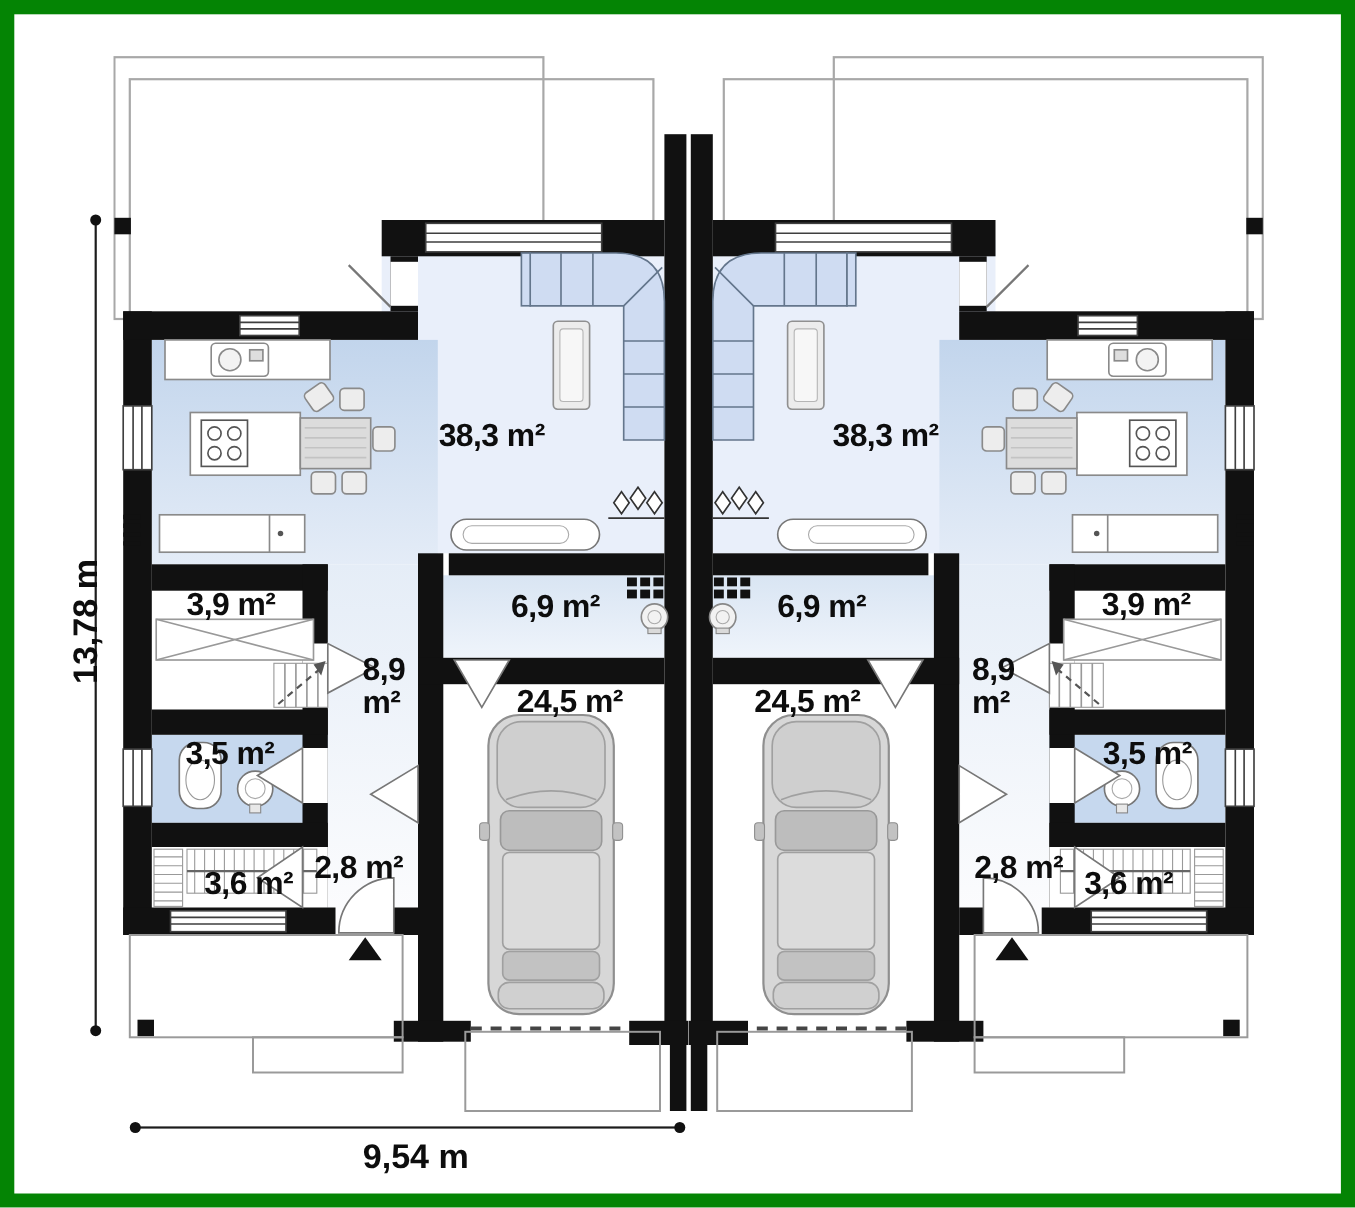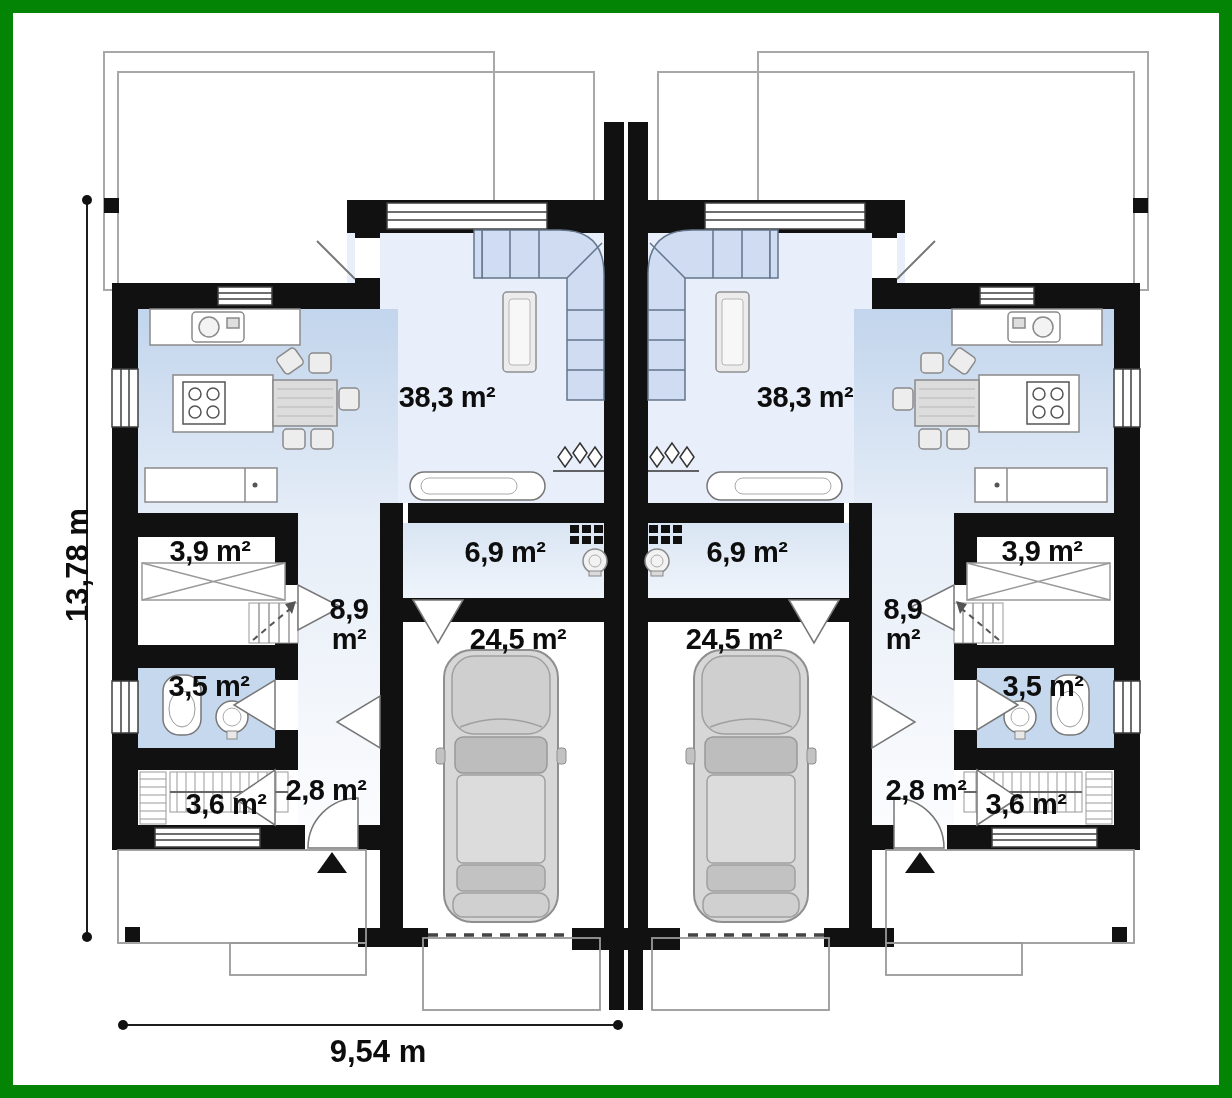--- a/index.html
+++ b/index.html
@@ -6,21 +6,21 @@
   .stage{position:relative;width:1232px;height:1098px;background:#ffffff;overflow:hidden;
          font-family:"Liberation Sans",sans-serif;}
   .frame{position:absolute;inset:0;border:13px solid #048404;pointer-events:none;z-index:60;}
   .unit{position:absolute;top:51px;width:523px;height:961px;}
   .unit.left{left:103px;}
   .unit.right{left:626px;transform:scaleX(-1);}
   .unit svg{position:absolute;left:0;top:0;}
   .labels{position:absolute;inset:0;z-index:20;}
   .area-label{position:absolute;transform:translate(-50%,-50%);font-weight:700;font-size:29px;
               color:#0d0d0d;white-space:nowrap;letter-spacing:-0.5px;}
-  .area-label.two-line{text-align:center;line-height:1.03;}
+  .area-label.two-line{line-height:1.03;}
   .dim-label{position:absolute;transform:translate(-50%,-50%);font-weight:700;font-size:31px;color:#0d0d0d;white-space:nowrap;}
   .dim-label.vert{transform:translate(-50%,-50%) rotate(-90deg);}
   .dim-line-v{position:absolute;left:86px;top:199px;width:2px;height:738px;background:#1c1c1c;}
   .dim-line-h{position:absolute;left:122px;top:1024px;width:496px;height:2px;background:#1c1c1c;}
   .dim-dot{position:absolute;width:10px;height:10px;border-radius:50%;background:#111;transform:translate(-50%,-50%);}
 </style>
 </head>
 <body>
 
 <div class="stage">

